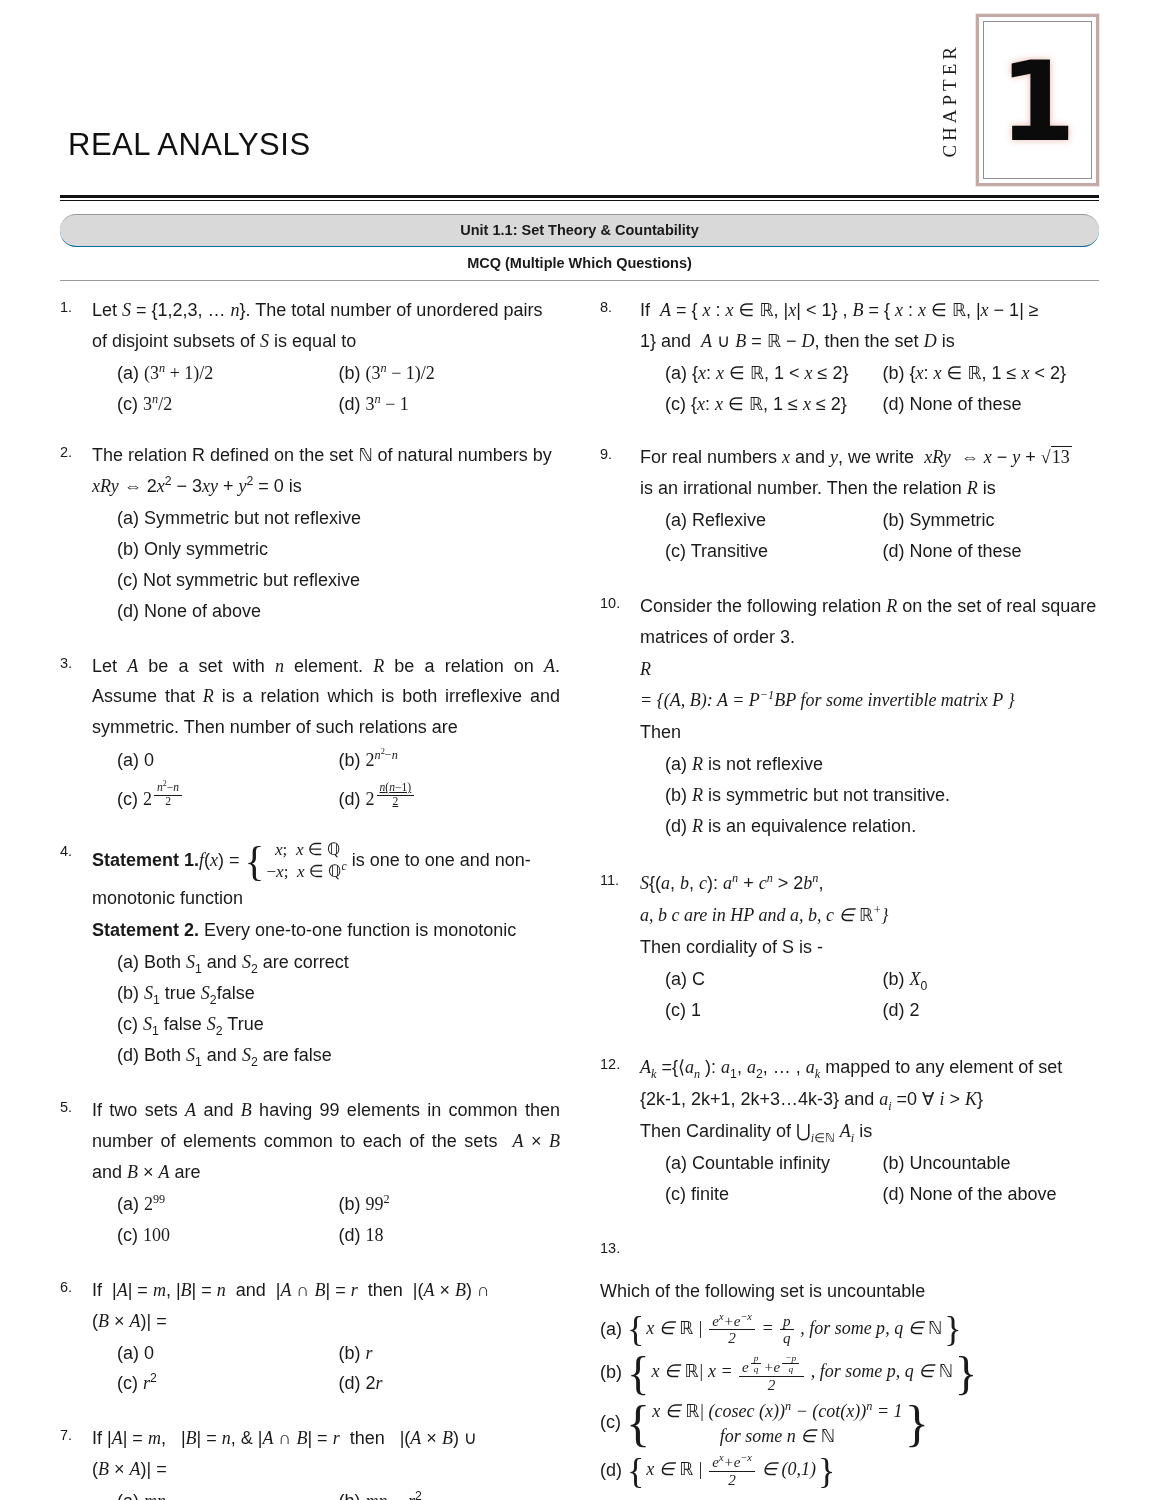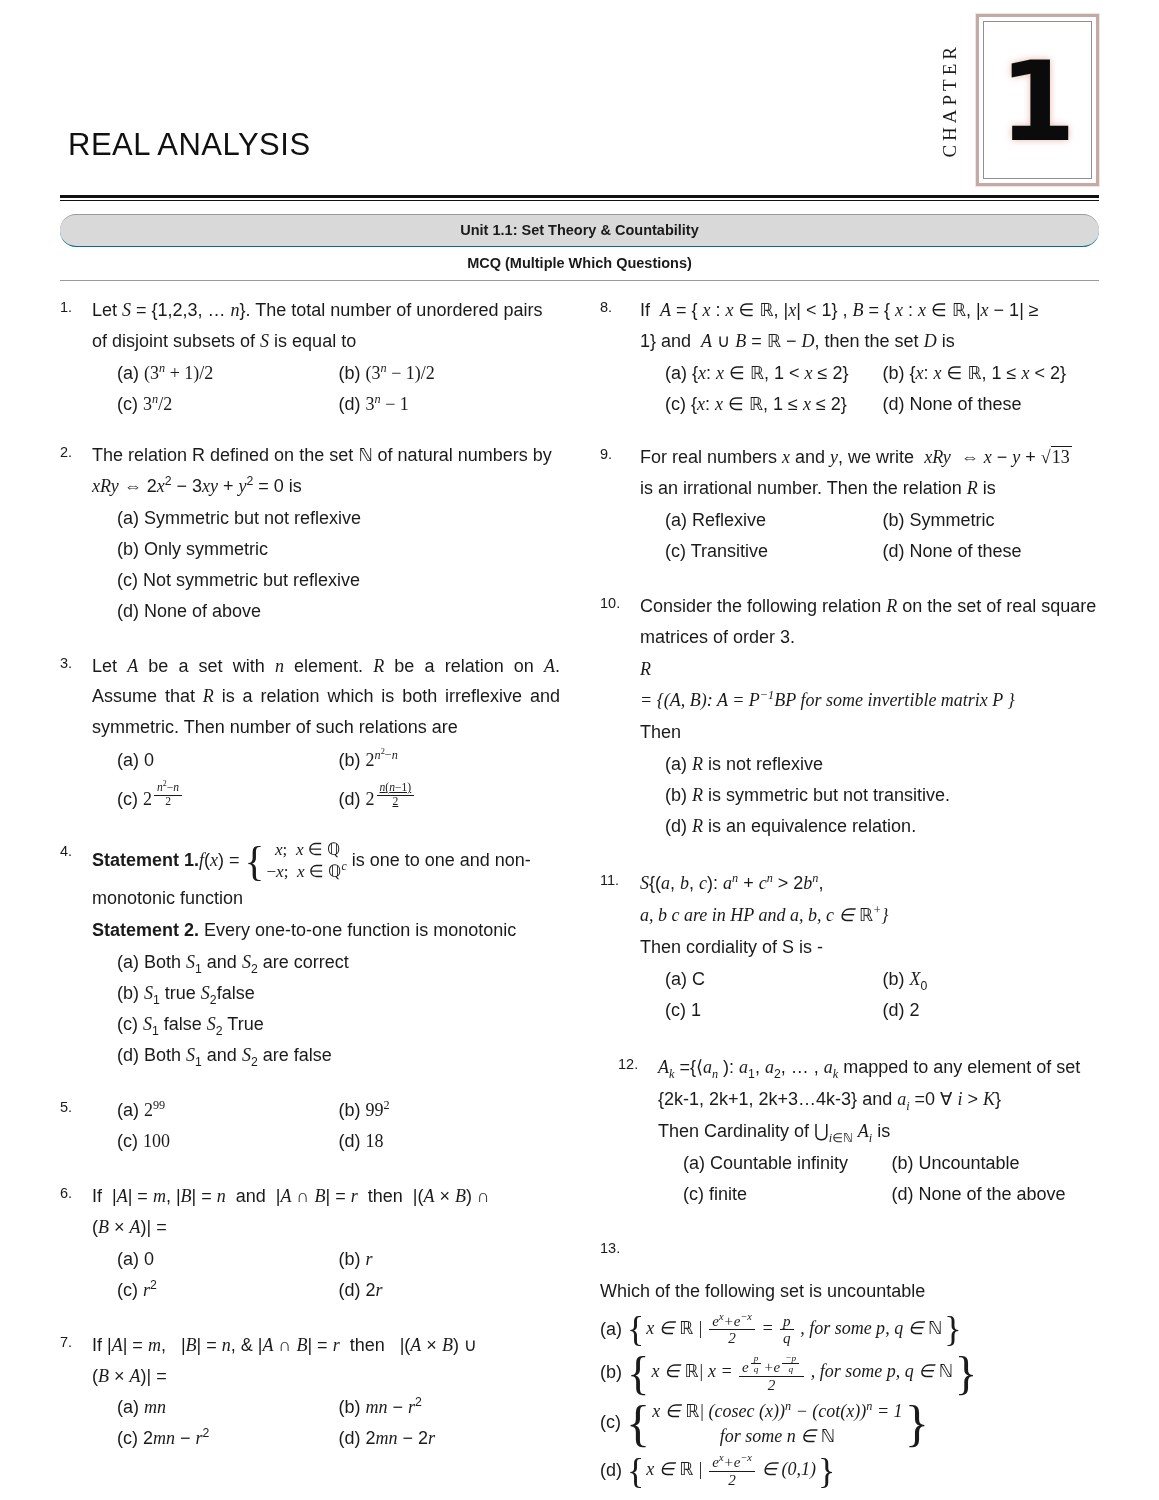--- a/index.html
+++ b/index.html
@@ -326,20 +326,23 @@
             <div class="opt full">(b) <i>S</i><sub>1</sub> true <i>S</i><sub>2</sub>false</div>
             <div class="opt full">(c) <i>S</i><sub>1</sub> false <i>S</i><sub>2</sub> True</div>
             <div class="opt full">(d) Both <i>S</i><sub>1</sub> and <i>S</i><sub>2</sub> are false</div>
           </div>
         </div>
       </div>
 
       <div class="q" style="margin-top:24px;">
         <div class="qnum">5.</div>
         <div class="qbody">
+          <div class="stem just">
+            If two sets <i>A</i> and <i>B</i> having 99 elements in common then number of elements common to each of the sets &nbsp;<i>A</i> × <i>B</i> and <i>B</i> × <i>A</i> are
+          </div>
           <div class="opts-grid">
             <div class="opt">(a) <span class="mu">2<sup>99</sup></span></div>
             <div class="opt">(b) <span class="mu">99<sup>2</sup></span></div>
             <div class="opt">(c) <span class="mu">100</span></div>
             <div class="opt">(d) <span class="mu">18</span></div>
           </div>
         </div>
       </div>
 
       <div class="q" style="margin-top:24px;">
@@ -442,21 +445,21 @@
           <div class="opts-grid">
             <div class="opt">(a) C</div>
             <div class="opt">(b) <i>X</i><sub>0</sub></div>
             <div class="opt">(c) 1</div>
             <div class="opt">(d) 2</div>
           </div>
         </div>
       </div>
 
       <div class="q" style="margin-top:26px;">
-        <div class="qnum" style="width:40px;flex:0 0 40px;margin-left:18px;">12.</div>
+        <div class="qnum" style="width:40px;flex:0 0 40px;">12.</div>
         <div class="qbody">
           <div class="stem">
             <i>A</i><sub><i>k</i></sub> ={⟨<i>a</i><sub><i>n</i></sub> ): <i>a</i><sub>1</sub>, <i>a</i><sub>2</sub>, … , <i>a</i><sub><i>k</i></sub> mapped to any element of set
           </div>
           <div class="stem">
             {2k-1, 2k+1, 2k+3…4k-3} and <i>a</i><sub><i>i</i></sub> =0 ∀ <i>i</i> &gt; <i>K</i>}
           </div>
           <div class="stem">
             Then Cardinality of ⋃<sub><i>i</i>∈<span class="bb">ℕ</span></sub> <i>A</i><sub><i>i</i></sub> is
           </div>

